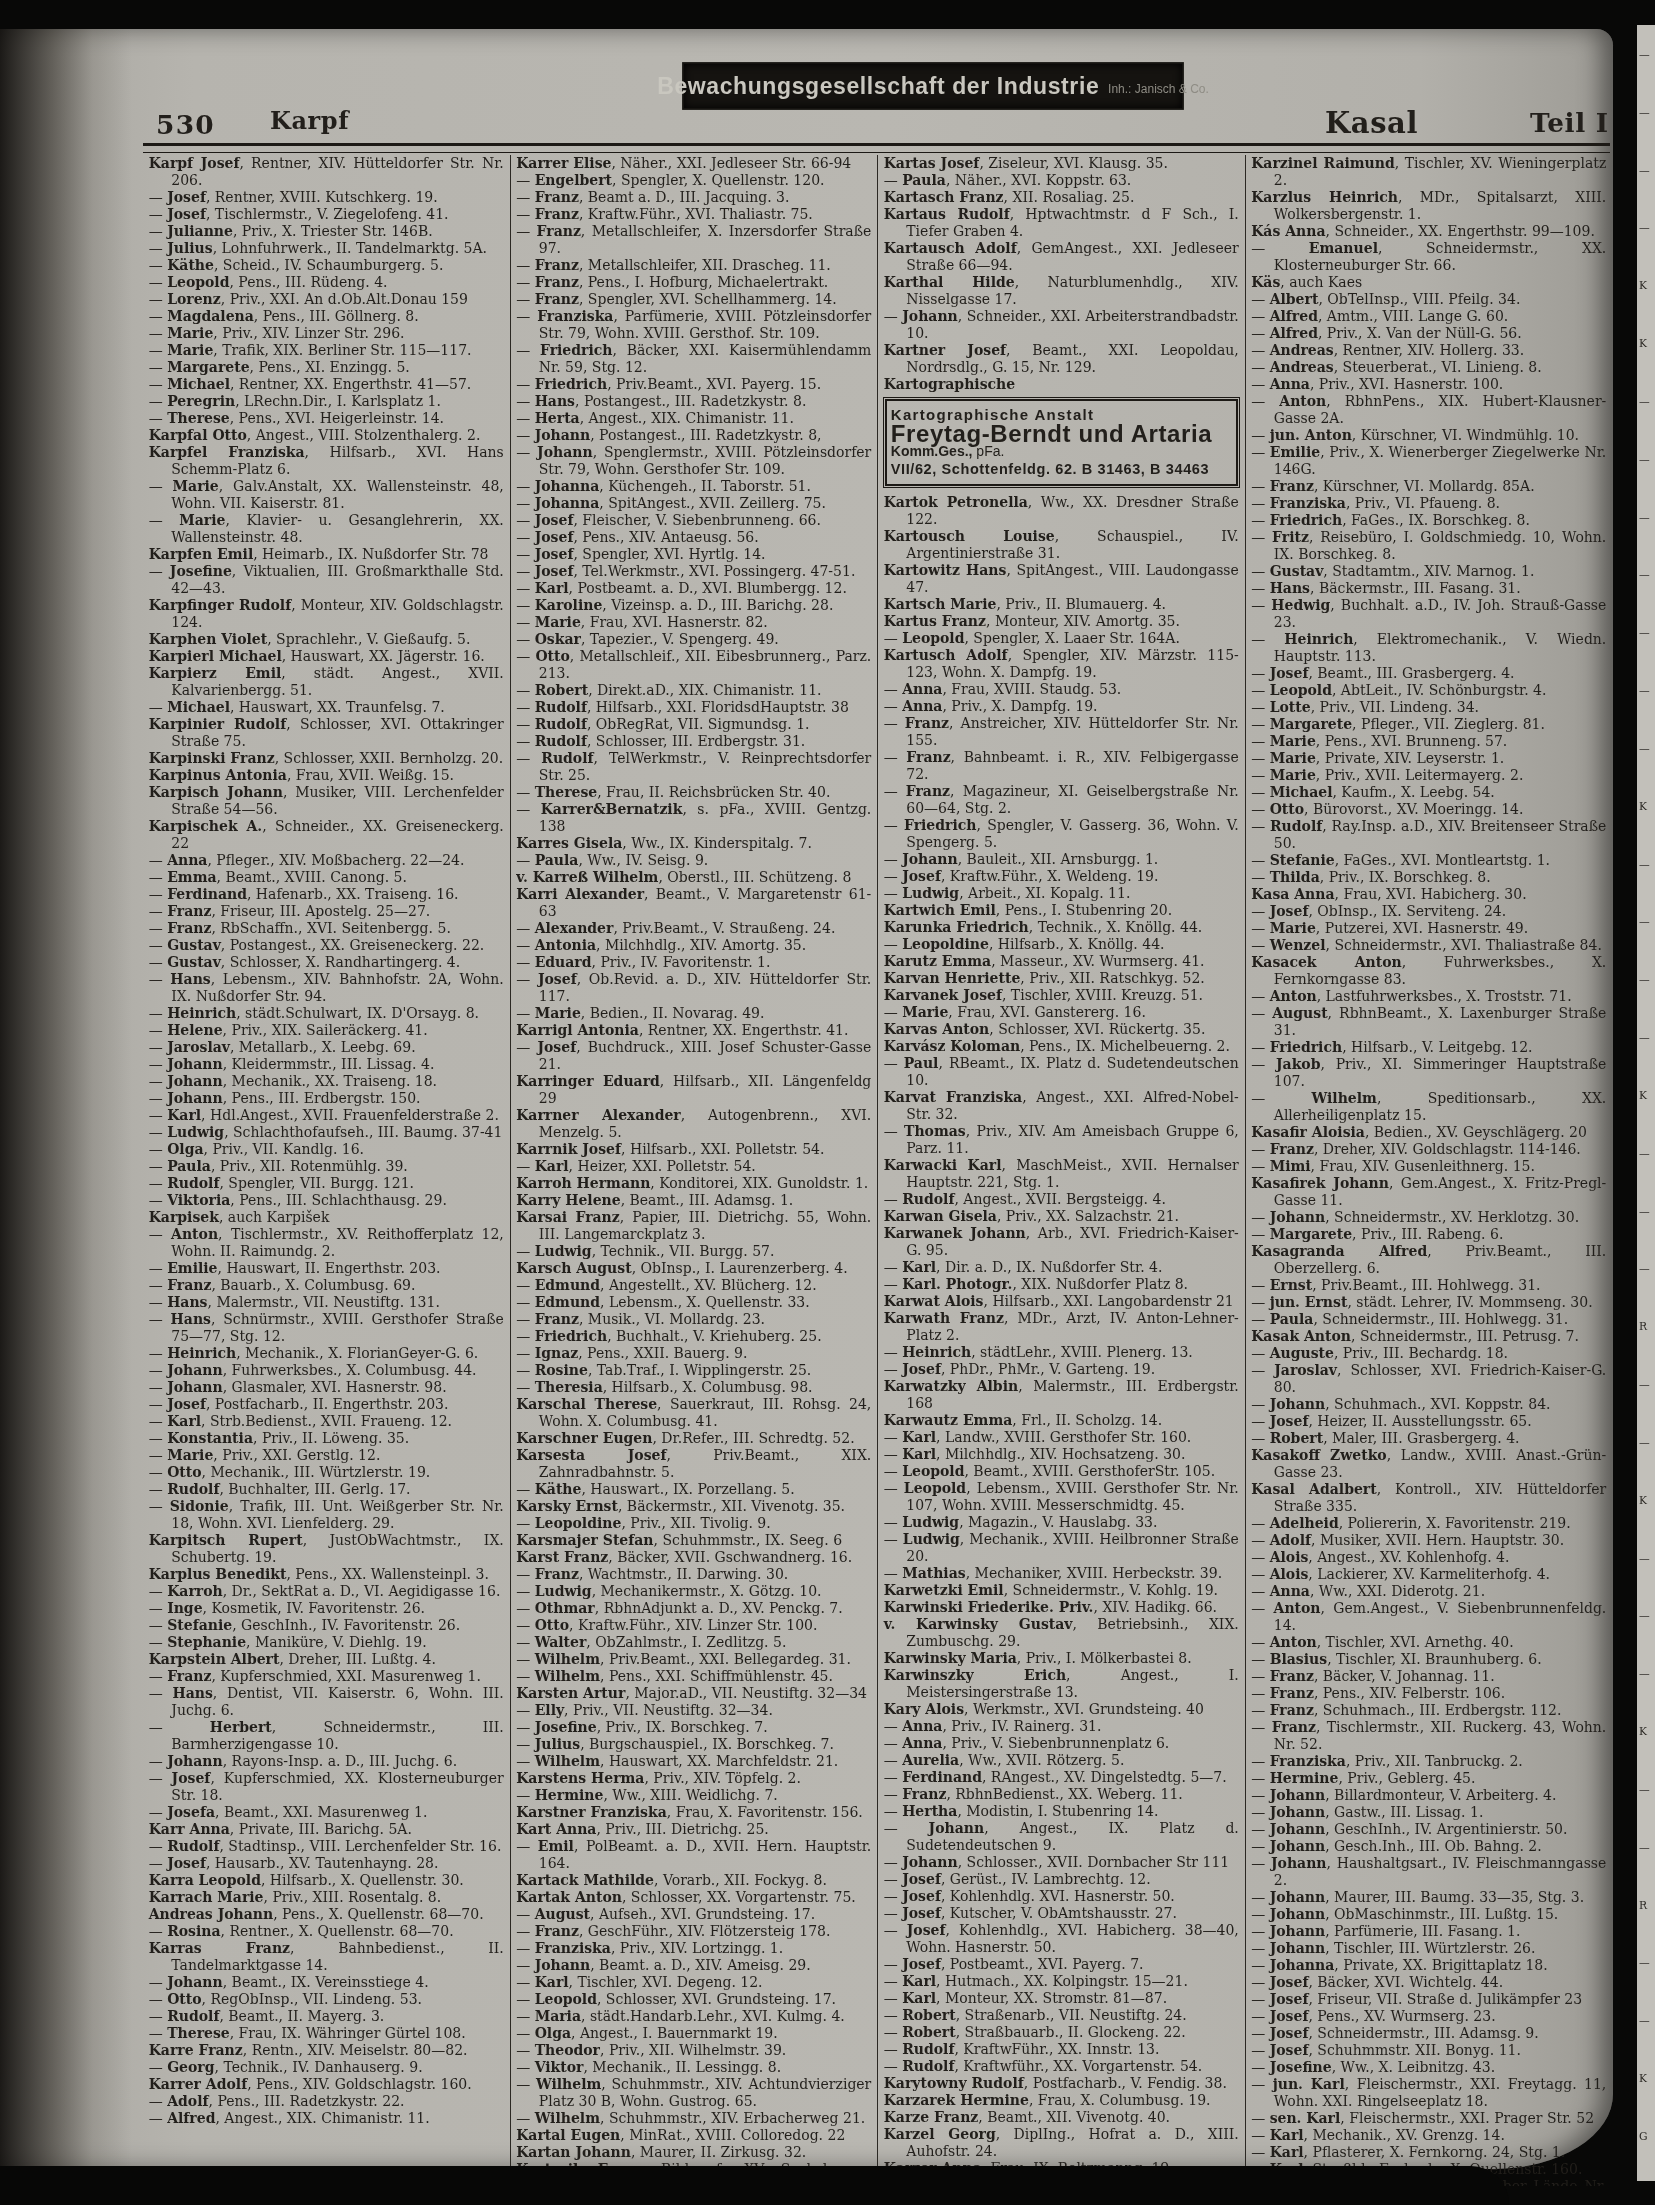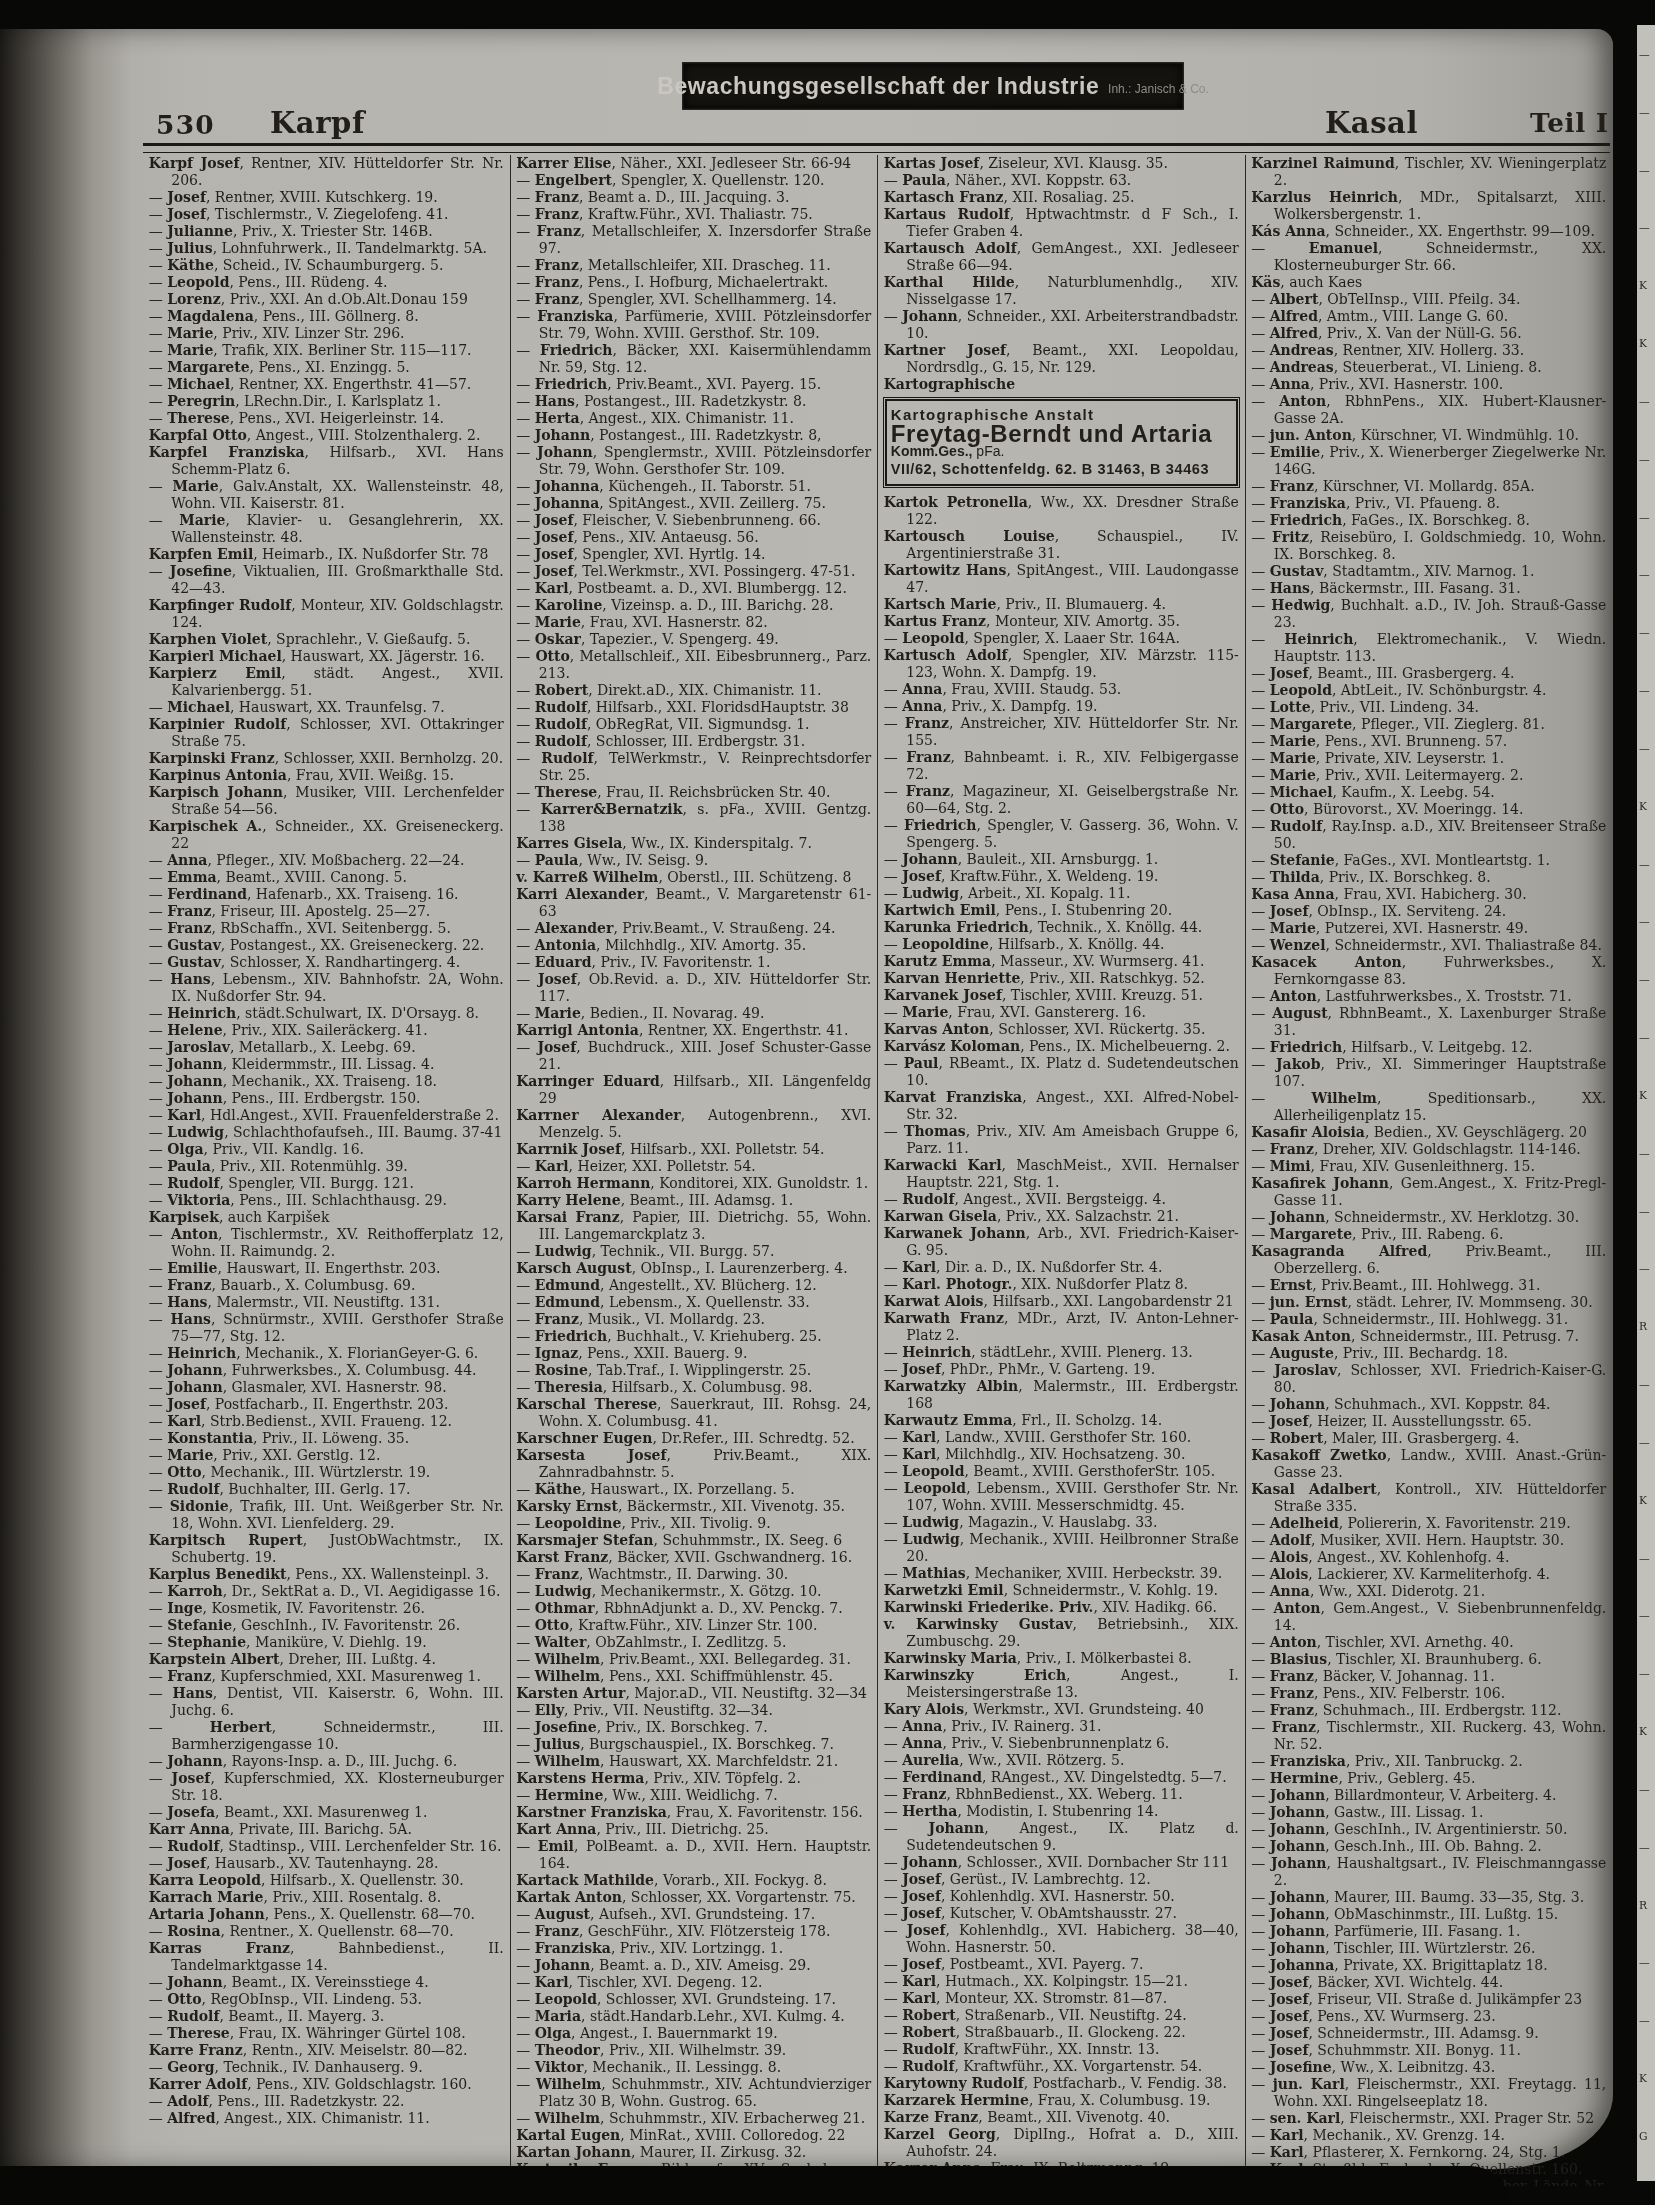--- a/index.html
+++ b/index.html
@@ -11,21 +11,21 @@
          box-shadow:inset -11.3px 0 25px rgba(0,0,0,.45);}
   .binding{position:absolute;left:0;top:0;width:132px;height:100%;
            background:linear-gradient(90deg,rgba(10,8,6,.88) 0%,rgba(40,36,30,.55) 40%,rgba(90,86,78,.25) 70%,rgba(0,0,0,0) 100%);}
   .edge-strip{position:absolute;left:1637px;top:25px;width:19px;height:2156px;background:#c2c0ba;
               display:flex;flex-direction:column;justify-content:space-between;align-items:flex-start;
               padding:25px 0 38px 1.9px;box-sizing:border-box;font-size:10.7px;color:#2a2723;overflow:hidden;}
   .edge-strip span{display:block;line-height:1;}
   
   .hdr-pagenum{position:absolute;left:156px;top:80px;font-size:26.4px;font-weight:700;letter-spacing:1.3px;}
   .fraktur{font-weight:700;font-family:"DejaVu Serif",serif;letter-spacing:0.6px;}
-  .hdr-left{position:absolute;left:270px;top:77px;font-size:29px;text-align:right;}
+  .hdr-left{position:absolute;left:270px;top:77px;font-size:24px;text-align:right;}
   .hdr-right{position:absolute;left:1325px;top:77px;font-size:29px;}
   .hdr-part{position:absolute;left:1530px;top:78px;font-size:26.4px;}
   .banner{position:absolute;left:684px;top:35px;width:498px;height:44px;background:#151310;
           display:flex;align-items:center;justify-content:center;gap:8.8px;
           box-shadow:0 0 0 1.9px #151310, inset 0 0 8.8px #000;}
   .banner .bt{color:#c9c7bf;font-family:"Liberation Sans",sans-serif;font-weight:700;font-size:23px;letter-spacing:0.6px;white-space:nowrap;}
   .banner .bs{color:#8e8c84;font-family:"Liberation Sans",sans-serif;font-size:12px;white-space:nowrap;padding-top:5px;}
   .hrule{position:absolute;left:143px;top:114px;width:1467px;height:6.3px;
          border-top:3.1px solid #1c1915;border-bottom:1.3px solid #1c1915;}
   
@@ -144,21 +144,21 @@
           <div class="entry">— <b>Hans</b>, Dentist, VII. Kaiserstr. 6, Wohn. III. Juchg. 6.</div>
           <div class="entry">— <b>Herbert</b>, Schneidermstr., III. Barmherzigengasse 10.</div>
           <div class="entry">— <b>Johann</b>, Rayons-Insp. a. D., III. Juchg. 6.</div>
           <div class="entry">— <b>Josef</b>, Kupferschmied, XX. Klosterneuburger Str. 18.</div>
           <div class="entry">— <b>Josefa</b>, Beamt., XXI. Masurenweg 1.</div>
           <div class="entry"><b>Karr Anna</b>, Private, III. Barichg. 5A.</div>
           <div class="entry">— <b>Rudolf</b>, Stadtinsp., VIII. Lerchenfelder Str. 16.</div>
           <div class="entry">— <b>Josef</b>, Hausarb., XV. Tautenhayng. 28.</div>
           <div class="entry"><b>Karra Leopold</b>, Hilfsarb., X. Quellenstr. 30.</div>
           <div class="entry"><b>Karrach Marie</b>, Priv., XIII. Rosentalg. 8.</div>
-          <div class="entry"><b>Artaria Johann</b>, Pens., X. Quellenstr. 68—70.</div>
+          <div class="entry"><b>Andreas Johann</b>, Pens., X. Quellenstr. 68—70.</div>
           <div class="entry">— <b>Rosina</b>, Rentner., X. Quellenstr. 68—70.</div>
           <div class="entry"><b>Karras Franz</b>, Bahnbedienst., II. Tandelmarktgasse 14.</div>
           <div class="entry">— <b>Johann</b>, Beamt., IX. Vereinsstiege 4.</div>
           <div class="entry">— <b>Otto</b>, RegObInsp., VII. Lindeng. 53.</div>
           <div class="entry">— <b>Rudolf</b>, Beamt., II. Mayerg. 3.</div>
           <div class="entry">— <b>Therese</b>, Frau, IX. Währinger Gürtel 108.</div>
           <div class="entry"><b>Karre Franz</b>, Rentn., XIV. Meiselstr. 80—82.</div>
           <div class="entry">— <b>Georg</b>, Technik., IV. Danhauserg. 9.</div>
           <div class="entry"><b>Karrer Adolf</b>, Pens., XIV. Goldschlagstr. 160.</div>
           <div class="entry">— <b>Adolf</b>, Pens., III. Radetzkystr. 22.</div>

